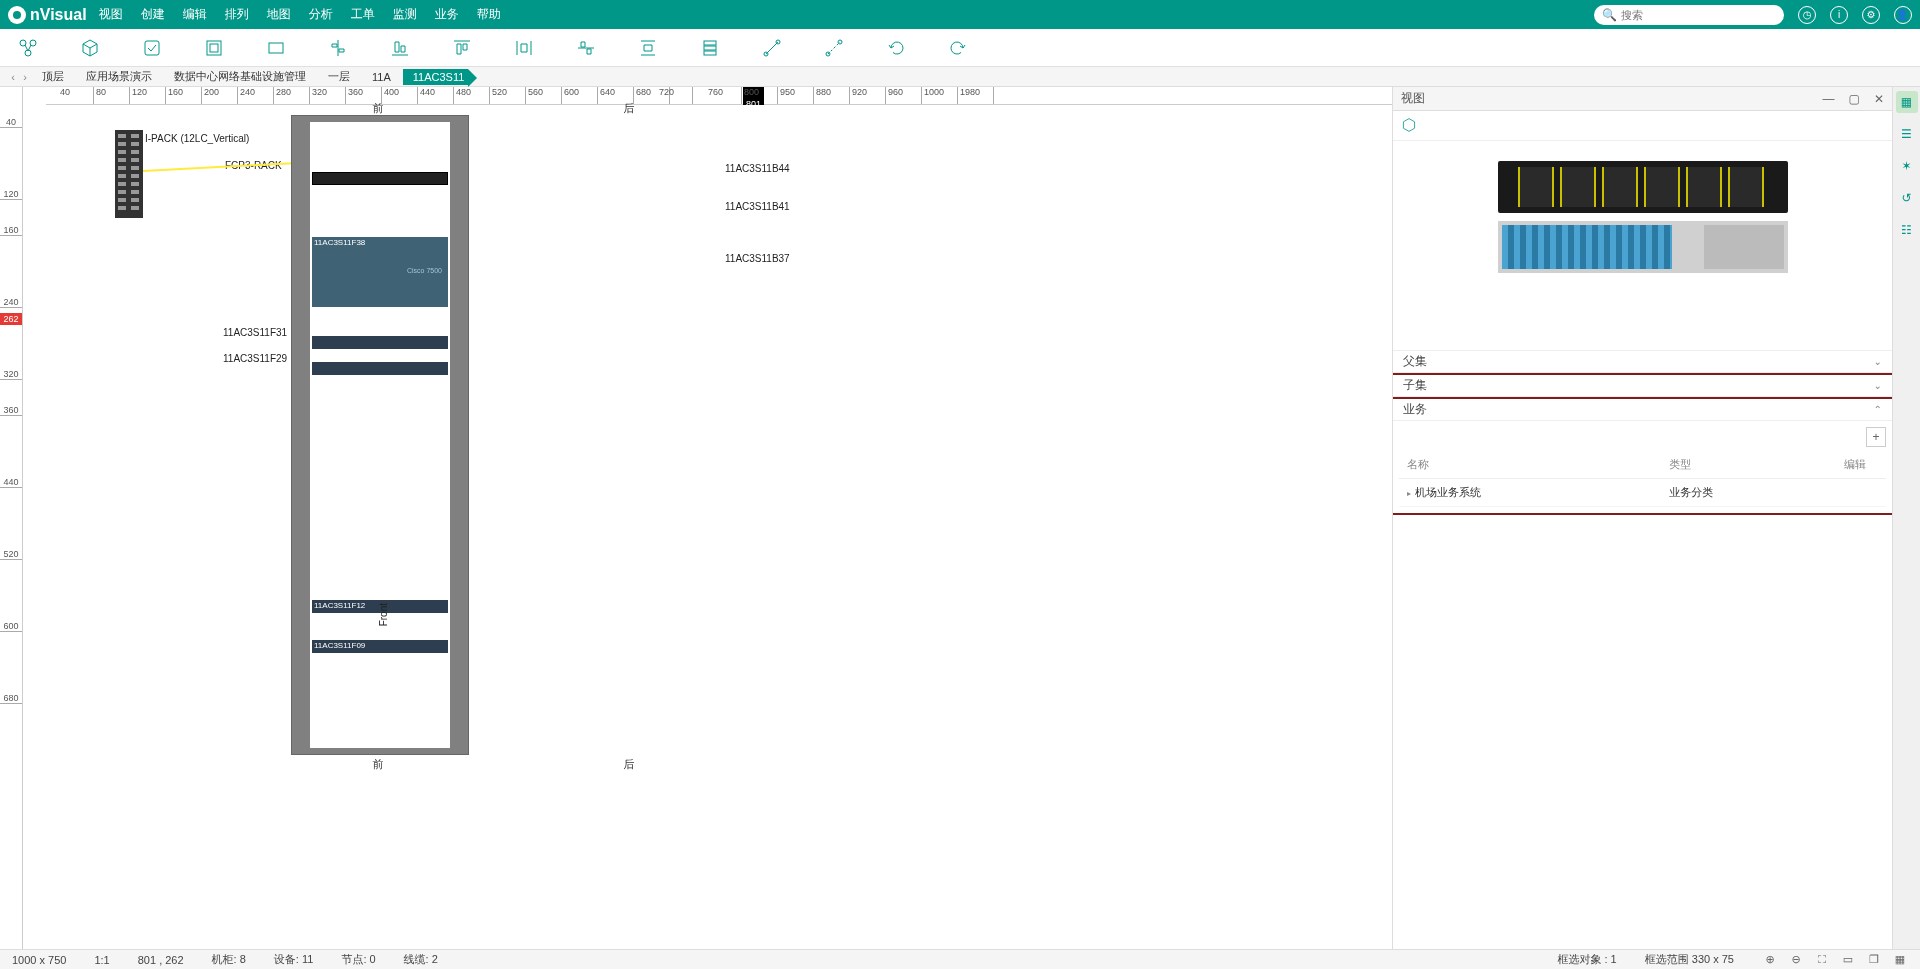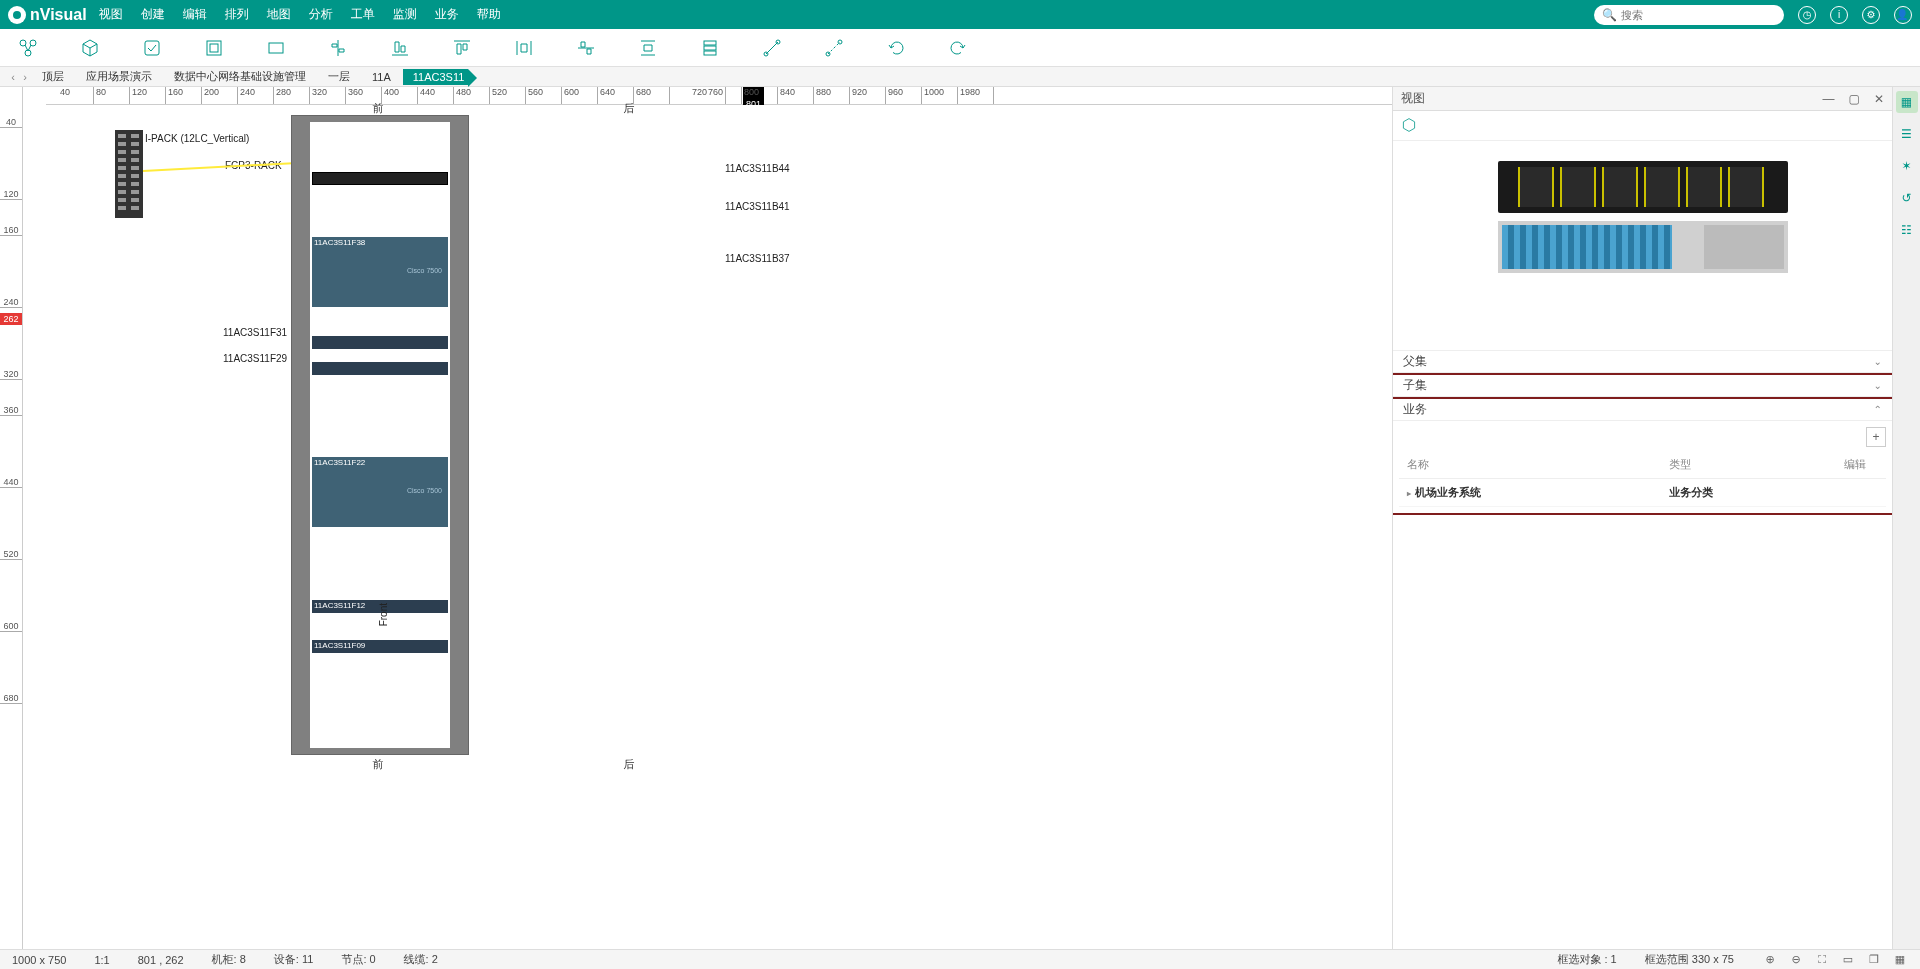--- a/index.html
+++ b/index.html
@@ -84,21 +84,21 @@
   .pv-back .ports { position: absolute; top: 4px; left: 4px; width: 170px; height: 44px; background: repeating-linear-gradient(to right, #4aa3d0 0, #4aa3d0 6px, #2a7aa3 6px, #2a7aa3 12px); }
   .pv-back .psu { position: absolute; right: 4px; top: 4px; bottom: 4px; width: 80px; background: #bbb; }
   
   .acc { border-bottom: 2px solid #7f1d1d; }
   .acc-head { height: 22px; display: flex; align-items: center; padding: 0 10px; font-size: 12px; color: #444; cursor: pointer; border-bottom: 1px solid #eee; }
   .acc-head .chev { margin-left: auto; color: #888; font-size: 10px; }
   .acc-body { padding: 6px; }
   .add-btn { float: right; width: 20px; height: 20px; border: 1px solid #ccc; text-align: center; line-height: 18px; cursor: pointer; color: #666; margin-bottom: 4px; }
   .tbl { width: 100%; border-collapse: collapse; font-size: 11px; clear: both; }
   .tbl th { text-align: left; padding: 6px 8px; color: #888; font-weight: normal; border-bottom: 1px solid #eee; }
-  .tbl td { padding: 6px 8px; border-bottom: 1px solid #f5f5f5; font-weight: bold; }
+  .tbl td { padding: 6px 8px; border-bottom: 1px solid #f5f5f5; }
   .tbl .caret { color: #888; margin-right: 4px; font-size: 8px; }
   
   
   .mini-bar { width: 28px; background: #f0f0f0; border-left: 1px solid #ddd; display: flex; flex-direction: column; align-items: center; padding-top: 4px; gap: 10px; }
   .mini-btn { width: 22px; height: 22px; display: flex; align-items: center; justify-content: center; cursor: pointer; color: #009688; border-radius: 3px; }
   .mini-btn.active { background: #c8e6c9; }
   
   
   .statusbar { height: 20px; background: #f5f5f5; border-top: 1px solid #ddd; display: flex; align-items: center; padding: 0 12px; font-size: 11px; color: #444; gap: 28px; }
   .statusbar .sp { flex: 1; }
@@ -271,25 +271,25 @@
       <div class="tick" style="left:264px">320</div>
       <div class="tick" style="left:300px">360</div>
       <div class="tick" style="left:336px">400</div>
       <div class="tick" style="left:372px">440</div>
       <div class="tick" style="left:408px">480</div>
       <div class="tick" style="left:444px">520</div>
       <div class="tick" style="left:480px">560</div>
       <div class="tick" style="left:516px">600</div>
       <div class="tick" style="left:552px">640</div>
       <div class="tick" style="left:588px">680</div>
-      <div class="tick" style="left:644px">720</div>
+      <div class="tick" style="left:611px">720</div>
       <div class="tick" style="left:660px">760</div>
       <div class="marker" style="left:697px">801</div>
       <div class="tick" style="left:696px">800</div>
-      <div class="tick" style="left:732px">840</div>
+      <div class="tick" style="left:732px">950</div>
       <div class="tick" style="left:768px">880</div>
       <div class="tick" style="left:804px">920</div>
       <div class="tick" style="left:840px">960</div>
       <div class="tick" style="left:876px">1000</div>
       <div class="tick" style="left:912px">1980</div>
     </div>
 
     <div class="canvas">
 
       <div class="side-patch" style="left:92px;top:25px">
@@ -304,24 +304,20 @@
       <div class="rack-label" style="left:355px;top:-4px">前</div>
       <div class="rack" style="left:268px;top:10px;width:178px;height:640px">
         <div class="rack-inner">
           <div class="dev patch" style="top:50px"></div>
           <div class="dev router" style="top:115px;height:70px">
             <span class="dl">11AC3S11F38</span>
             <span style="position:absolute;right:6px;top:30px;font-size:7px;color:#a6c3d4">Cisco 7500</span>
           </div>
           <div class="dev blade" style="top:214px"></div>
           <div class="dev blade" style="top:240px"></div>
-          <div class="dev router" style="top:335px;height:70px">
-            <span class="dl">11AC3S11F22</span>
-            <span style="position:absolute;right:6px;top:30px;font-size:7px;color:#a6c3d4">Cisco 7500</span>
-          </div>
           <div class="dev blade" style="top:478px">
             <span class="dl">11AC3S11F12</span>
           </div>
           <div class="dev blade" style="top:518px">
             <span class="dl">11AC3S11F09</span>
           </div>
         </div>
       </div>
       <div class="float-label" style="left:200px;top:222px">11AC3S11F31</div>
       <div class="float-label" style="left:200px;top:248px">11AC3S11F29</div>

